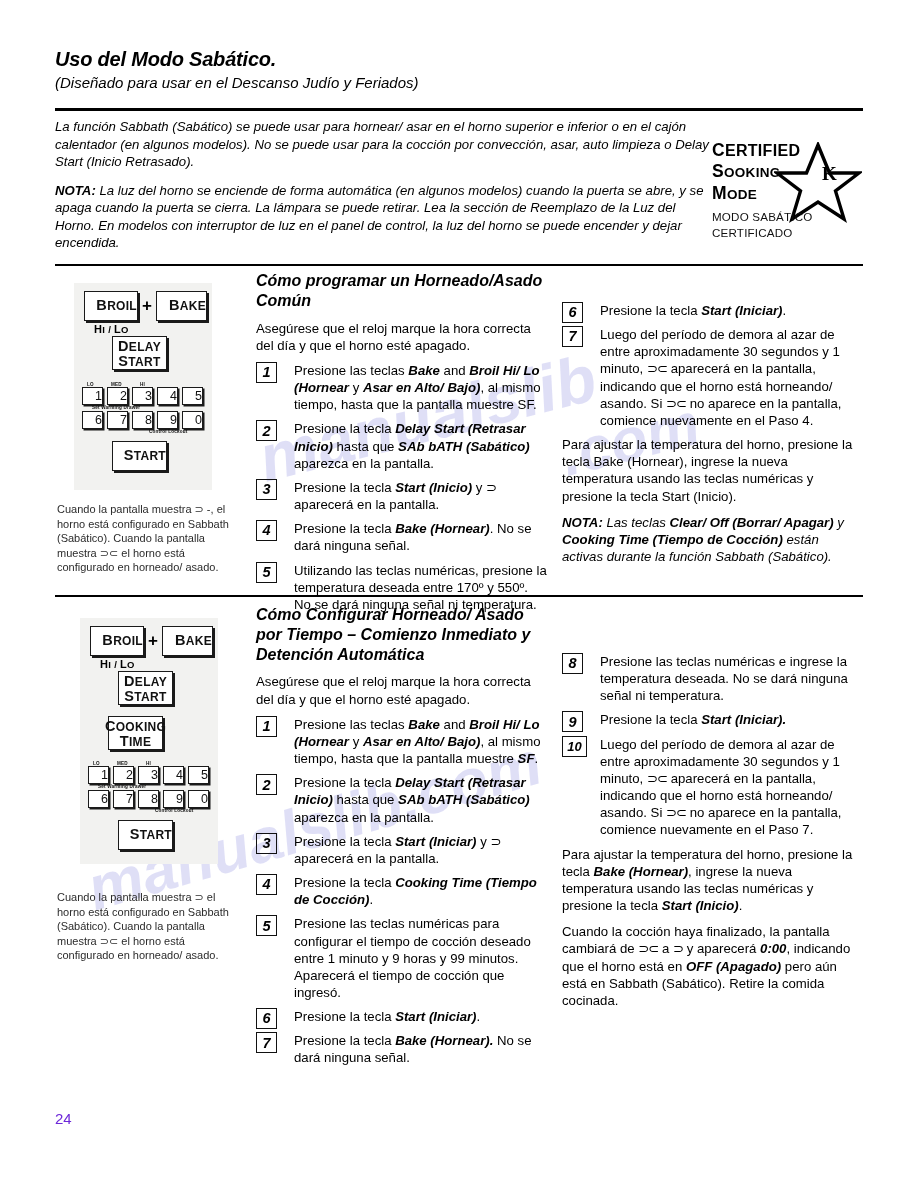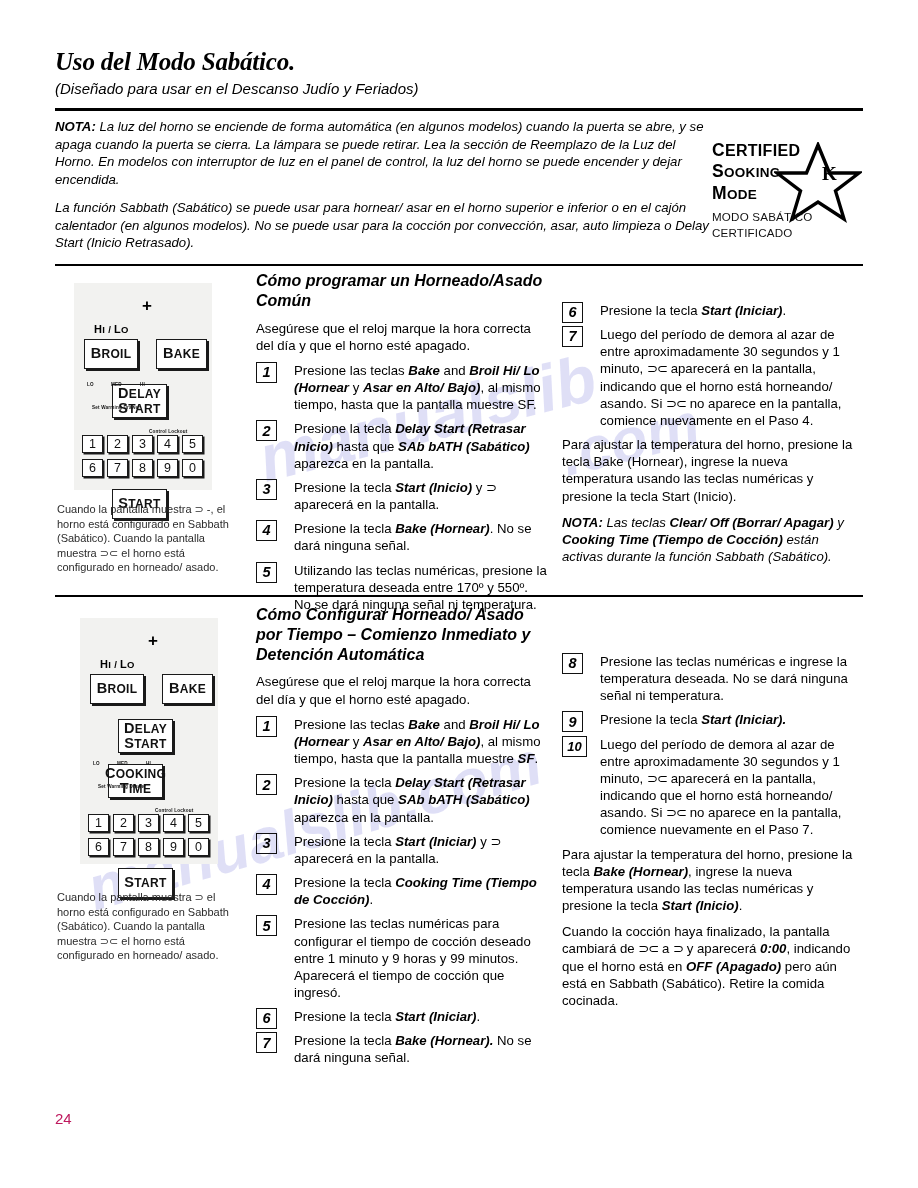--- a/index.html
+++ b/index.html
@@ -6,22 +6,22 @@
   body{
     width:918px;height:1188px;position:relative;overflow:hidden;
     font-family:"Liberation Sans","DejaVu Sans",sans-serif;
     color:#000;
   }
   .page{position:absolute;inset:0;}
 
   
   .hdr{position:absolute;left:55px;top:48px;width:808px;}
   .hdr h1{
-    margin:0;font-size:25px;font-style:italic;font-weight:bold;
-    letter-spacing:-.2px;line-height:1.1;font-family:Liberation Serif, serif;
+    margin:0;font-size:20px;font-style:italic;font-weight:bold;
+    letter-spacing:-.2px;line-height:1.1;
   }
   .hdr h2{
     margin:4px 0 0 0;font-size:15px;font-style:italic;font-weight:normal;
     line-height:1.15;
   }
   .rule{position:absolute;left:55px;top:108px;width:808px;height:3px;background:#000;}
 
   
   .intro{position:absolute;left:55px;top:118px;width:655px;font-style:italic;
          font-size:13.2px;line-height:1.33;}
@@ -42,22 +42,22 @@
 
   
   .sep{position:absolute;left:55px;height:1.5px;background:#000;width:808px;}
 
   
   .panel{position:absolute;background:#f2f2f0;border:0;}
   .panel .inner{position:relative;width:100%;height:100%;}
   .key{
     position:absolute;background:#fff;border:1.6px solid #1a1a1a;
     box-shadow:2px 2px 0 #1a1a1a;
-    display:flex;align-items:center;justify-content:center;
-    text-align:center;font-weight:bold;color:#111;margin-top:48px;
+    display:flex;align-items:center;justify-content:flex-end;
+    text-align:center;font-weight:bold;color:#111;
   }
   .key.big{font-size:12px;letter-spacing:.3px;line-height:1.05;}
   .key.big .cap{font-size:14.5px;}
   .key.num{font-size:12.5px;font-weight:normal;box-shadow:1.5px 1.5px 0 #1a1a1a;border-width:1.3px;}
   .plus{position:absolute;font-size:17px;font-weight:bold;}
   .hilo{position:absolute;font-size:9.5px;font-weight:bold;letter-spacing:.3px;}
   .hilo .cap{font-size:11px;}
   .tinyw{position:absolute;font-size:4.6px;font-weight:bold;letter-spacing:.2px;
         color:#111;white-space:nowrap;}
 
@@ -77,21 +77,21 @@
     display:flex;align-items:center;justify-content:center;line-height:1;
   }
   .step .n.two{width:25px;font-size:13px;}
   .step b{font-weight:bold;font-style:italic;}
   .para{font-size:13.2px;line-height:1.3;margin:0 0 9px 0;}
   .para b{font-weight:bold;font-style:italic;}
   .note{font-size:13.2px;line-height:1.3;margin:0 0 9px 0;font-style:italic;}
   .note b{font-weight:bold;font-style:italic;}
   .sym{font-family:"DejaVu Sans",sans-serif;letter-spacing:-1px;}
 
-  .pageno{position:absolute;left:55px;top:1110px;font-size:15px;color:#be185d;}
+  .pageno{position:absolute;left:55px;top:1110px;font-size:15px;color:#6d28d9;}
 
   
   .wm{position:absolute;color:#4a4ad0;opacity:.17;font-style:italic;
       font-weight:bold;pointer-events:none;user-select:none;white-space:nowrap;}
 </style>
 </head>
 <body>
 
 <div class="page">
 
@@ -99,22 +99,22 @@
   <div class="wm" style="left:560px;top:405px;font-size:60px;transform:rotate(-14deg);">.com</div>
   <div class="wm" style="left:80px;top:790px;font-size:62px;transform:rotate(-16deg);">manualslib.com</div>
 
   <div class="hdr">
     <h1>Uso del Modo Sabático.</h1>
     <h2>(Diseñado para usar en el Descanso Judío y Feriados)</h2>
   </div>
   <div class="rule"></div>
 
   <div class="intro">
+    <p>La función Sabbath (Sabático) se puede usar para hornear/ asar en el horno superior e inferior o en el cajón calentador (en algunos modelos). No se puede usar para la cocción por convección, asar, auto limpieza  o Delay Start (Inicio Retrasado).</p>
     <p><b>NOTA:</b><span> La luz del horno se enciende de forma automática (en algunos modelos) cuando la puerta se abre, y se apaga cuando la puerta se cierra. La lámpara se puede retirar. Lea la sección de Reemplazo de la Luz del Horno. En modelos con interruptor de luz en el panel de control, la luz del horno se puede encender y dejar encendida.</span></p>
-    <p>La función Sabbath (Sabático) se puede usar para hornear/ asar en el horno superior e inferior o en el cajón calentador (en algunos modelos). No se puede usar para la cocción por convección, asar, auto limpieza  o Delay Start (Inicio Retrasado).</p>
   </div>
 
   <div class="badge">
     <svg width="88" height="85" viewBox="0 0 88 85">
       <polygon points="44,3 55.5,31 85,31 61.5,49 70,77 44,60 18,77 26.5,49 3,31 32.5,31" fill="#fff" stroke="#000" stroke-width="3.4" stroke-linejoin="miter"></polygon>
     </svg>
     <div class="lines">
       <div class="l"><span class="cap">C</span><span style="font-size:16px">ERTIFIED</span></div>
       <div class="l"><span class="cap">S</span><span style="font-size:13.5px">OOKING</span></div>
       <div class="l"><span class="cap">M</span><span style="font-size:13.5px">ODE</span></div>

